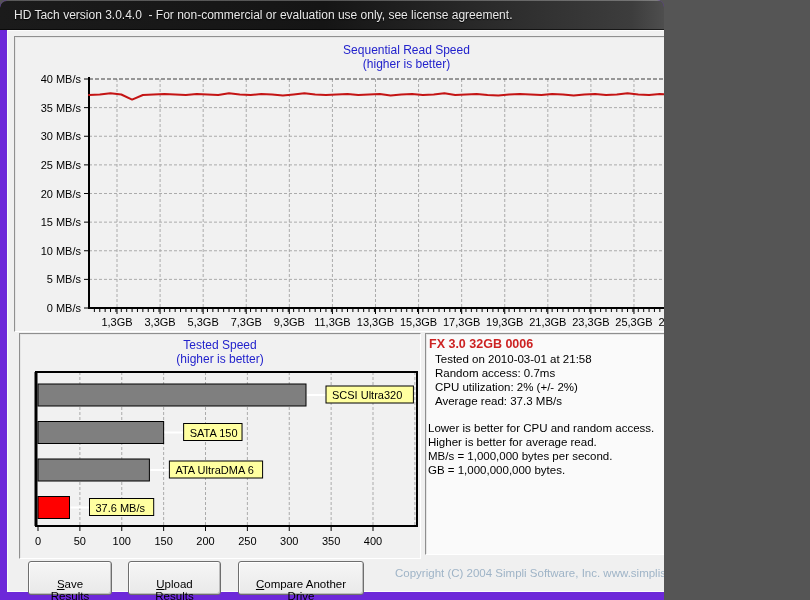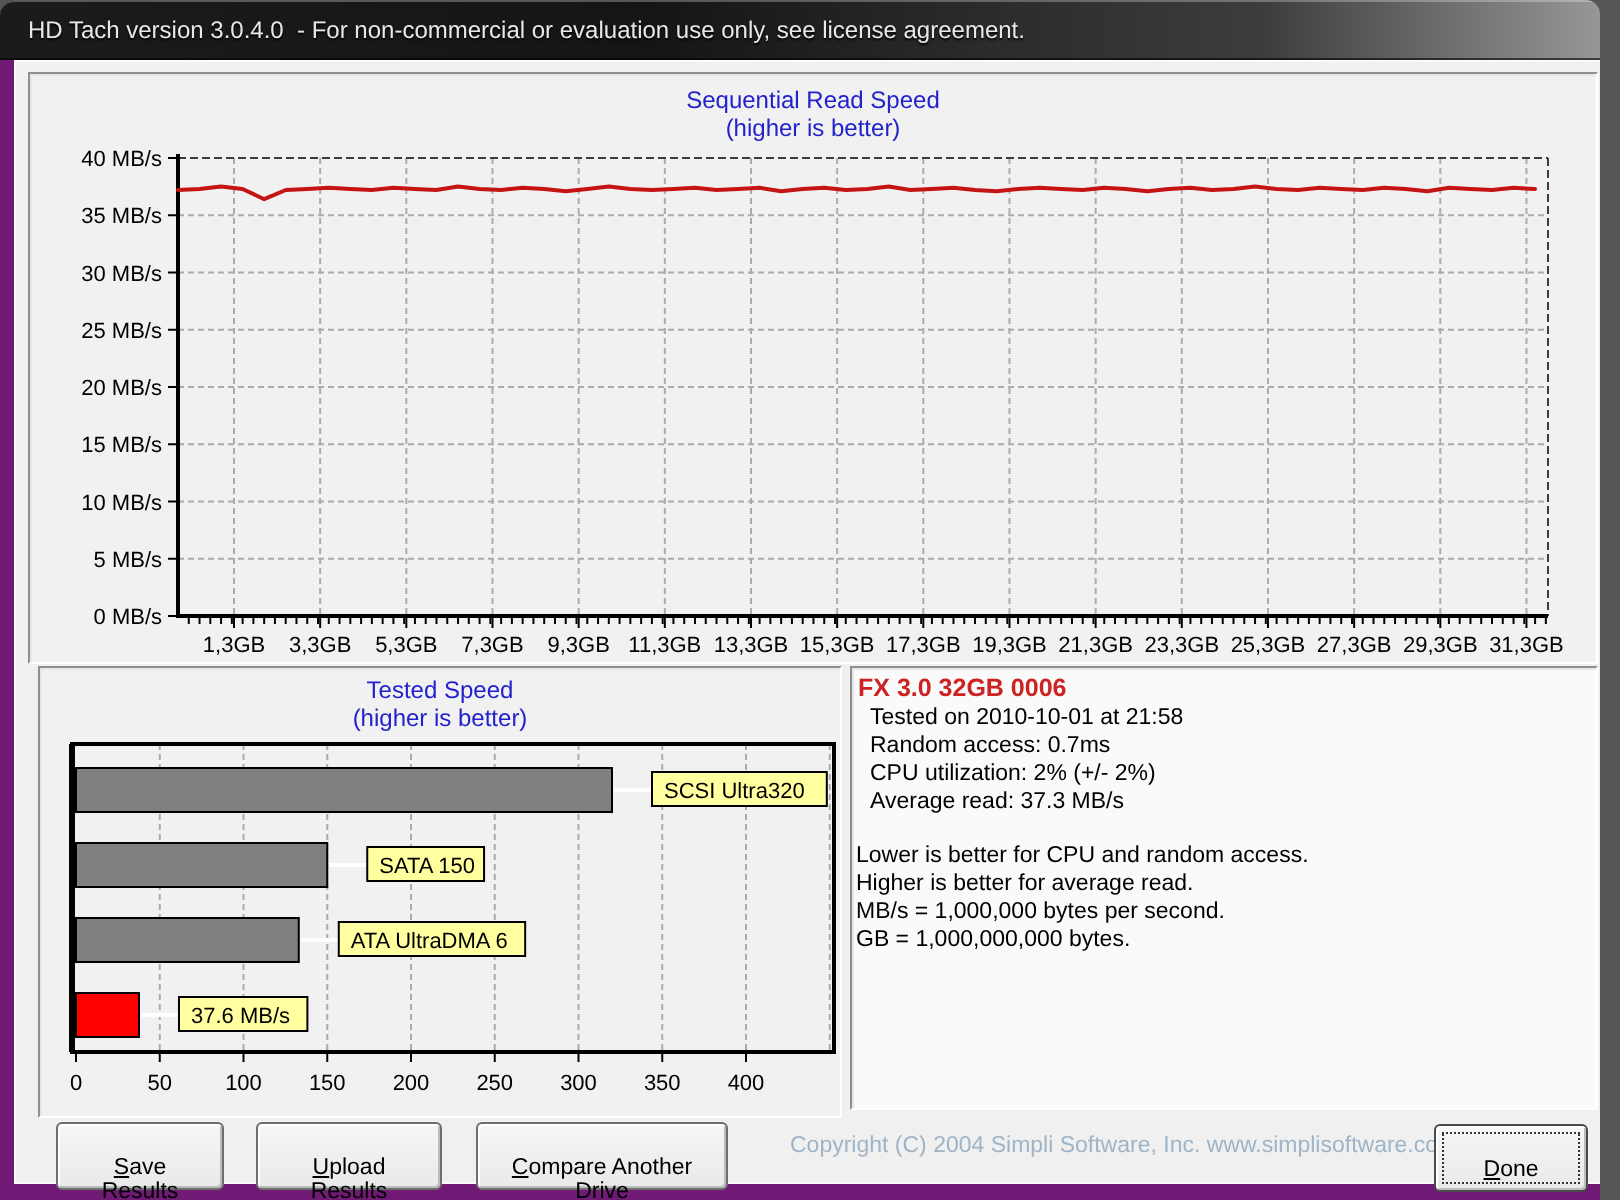--- a/index.html
+++ b/index.html
@@ -1,18 +1,18 @@
 <!DOCTYPE html>
 <html><head>
 <meta charset="utf-8">
 <style>
   html,body { margin:0; padding:0; background:#555; }
   .window {
-    position:relative; width:800px; height:600px;
-    background:#701a75; border-radius:7px 7px 0 0; overflow:hidden;
+    position:relative; width:664px; height:600px;
+    background:#6d28d9; border-radius:7px 7px 0 0; overflow:hidden;
     font-family:"Liberation Sans", sans-serif;
   }
   .titlebar {
     position:absolute; left:0; top:0; width:810px; height:30px;
     background:linear-gradient(90deg,#1b1b1b 0%,#151515 40%,#3d3d3d 78%,#9c9c9c 100%);
     border-radius:7px 7px 0 0;
     box-shadow:inset 0 1px 0 rgba(255,255,255,.28), inset 0 -1px 0 rgba(0,0,0,.6);
   }
   .titlebar .title-text {
     position:absolute; left:14px; top:8px; font-size:12px; color:#e8e8e8;
@@ -330,21 +330,21 @@
           <line x1="311.125" y1="193" x2="311.125" y2="197" stroke="#000" stroke-width="1"></line>
           <text x="311.125" y="211" text-anchor="middle" font-size="11">350</text>
           <line x1="353" y1="193" x2="353" y2="197" stroke="#000" stroke-width="1"></line>
           <text x="353" y="211" text-anchor="middle" font-size="11">400</text>
         </svg>
     </div>
 
     <div class="panel info-panel" style="left:418px; top:303px; width:372px; height:220px;">
       <div class="drive-name">FX 3.0 32GB 0006</div>
       <div id="infoLines">
-          <div class="info-line">Tested on 2010-10-01 at 21:58</div>
+          <div class="info-line">Tested on 2010-03-01 at 21:58</div>
           <div class="info-line">Random access: 0.7ms</div>
           <div class="info-line">CPU utilization: 2% (+/- 2%)</div>
           <div class="info-line">Average read: 37.3 MB/s</div>
         </div>
       <div class="info-gap"></div>
       <div id="infoNotes">
           <div class="info-note">Lower is better for CPU and random access.</div>
           <div class="info-note">Higher is better for average read.</div>
           <div class="info-note">MB/s = 1,000,000 bytes per second.</div>
           <div class="info-note">GB = 1,000,000,000 bytes.</div>

